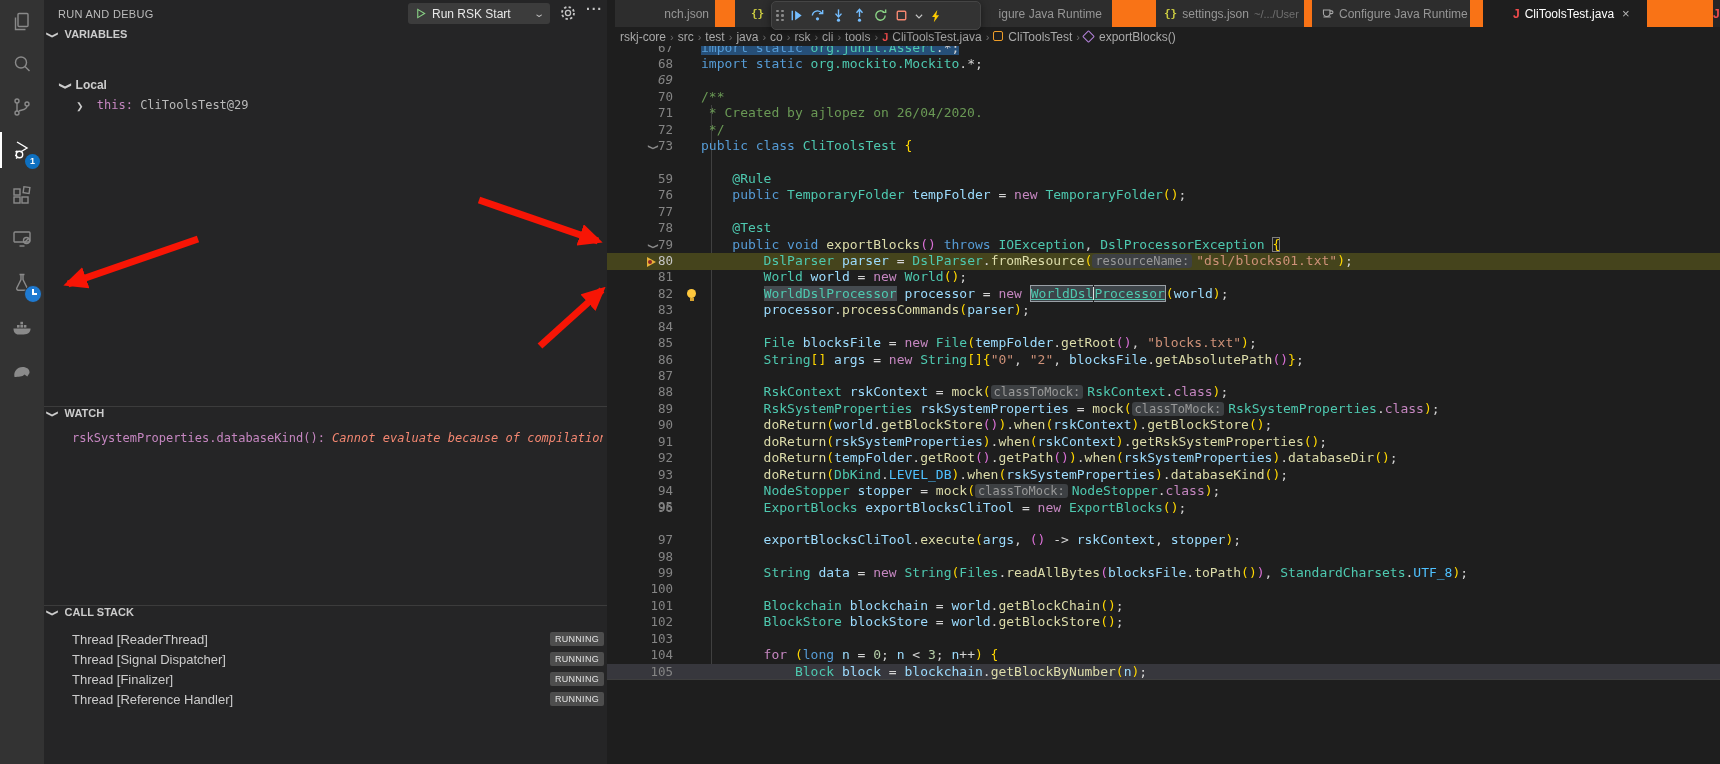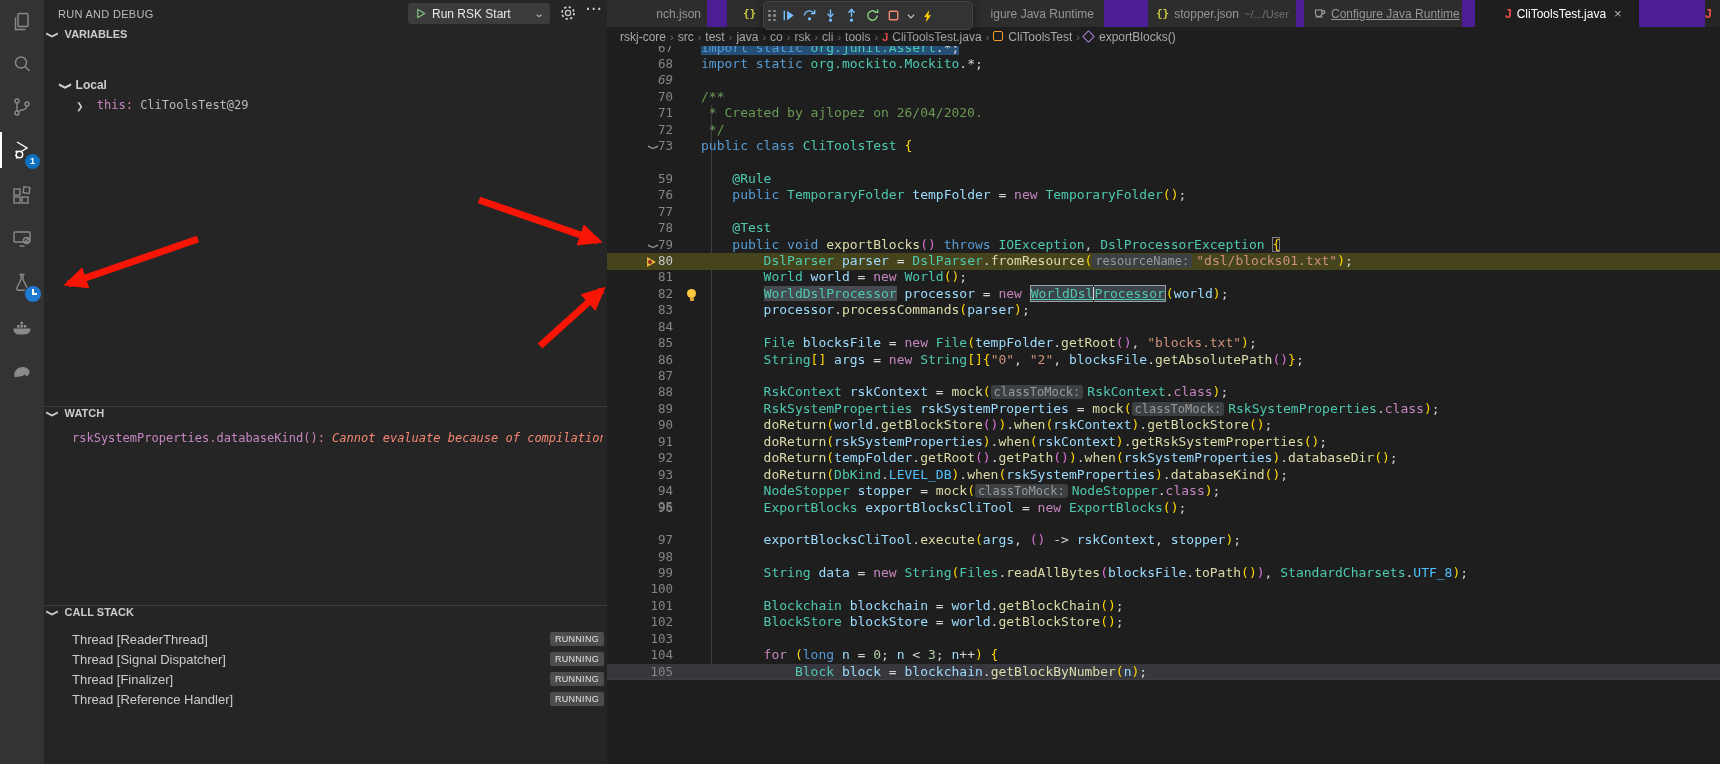--- a/index.html
+++ b/index.html
@@ -45,36 +45,36 @@
     white-space:nowrap;overflow:hidden;}
   #watch-entry .expr{color:#c586c0;}
   #watch-entry .err{color:#f48771;font-style:italic;}
   .cs-row{position:absolute;left:0;right:0;height:20px;}
   .cs-row .nm{position:absolute;left:28px;top:2px;font-size:13px;color:#cccccc;}
   .cs-row .badge{position:absolute;right:3px;top:2px;background:#4d4d4d;color:#e2e2e2;font-size:9px;
     padding:2px 5px;border-radius:2px;letter-spacing:.3px;}
 
   
   #editor{position:absolute;left:607px;top:0;right:0;height:764px;background:#1e1e1e;}
-  #tabbar{position:absolute;left:0;top:0;right:0;height:27px;background:#4c1d95;}
+  #tabbar{position:absolute;left:8px;top:0;right:0;height:27px;background:#f97316;}
   .tab{position:absolute;top:0;height:27px;background:#2d2d2d;display:flex;align-items:center;font-size:12px;color:#969696;overflow:hidden;}
   .tab.active{background:#1e1e1e;color:#ffffff;}
   .tab .ticon{margin-right:5px;}
   .tab .detail{color:#6f6f6f;font-size:11px;margin-left:5px;}
   .tab .close{margin-left:8px;color:#b6b6b6;font-size:13px;}
   .braces-icon{color:#cbcb41;font-size:11px;font-weight:bold;font-family:"DejaVu Sans Mono",monospace;}
   .jfile-icon{color:#f14c4c;font-size:12px;font-weight:bold;}
   #tab-launch{left:0;width:100px;}
   #tab-launch .lab{position:absolute;right:6px;}
   #tab-covered{left:120px;width:377px;}
   #tab-covered .ticon{position:absolute;left:16px;}
   #tab-covered .lab{position:absolute;right:10px;}
   #tab-settings{left:541px;width:148px;padding-left:0;}
   #tab-settings .ticon{margin-left:8px;}
-  #tab-configure{left:697px;width:158px;text-decoration:underline;}
+  #tab-configure{left:697px;width:158px;}
   #tab-configure .ticon{margin-left:9px;}
   #tab-active{left:868px;width:164px;}
   #tab-active .ticon{margin-left:30px;}
   #tab-fragment{left:1098px;width:15px;background:#252526;}
 
   
   #dbg-toolbar{position:absolute;left:156px;top:1px;width:200px;height:27px;background:#333333;border:1px solid #454545;
     border-radius:5px;box-shadow:0 2px 8px rgba(0,0,0,.45);display:flex;align-items:center;z-index:8;padding:0 4px;}
   .dbtn{width:21px;height:22px;display:flex;align-items:center;justify-content:center;border-radius:4px;}
   .grip{display:grid;grid-template-columns:3px 3px;grid-gap:2px;margin-right:2px;}
@@ -280,21 +280,21 @@
     <div id="tabbar">
       <div class="tab" id="tab-launch">
         <span class="lab">nch.json</span>
       </div>
       <div class="tab" id="tab-covered">
         <span class="ticon braces-icon">{}</span>
         <span class="lab">igure Java Runtime</span>
       </div>
       <div class="tab" id="tab-settings">
         <span class="ticon braces-icon">{}</span>
-        <span>stopper.json</span>
+        <span>settings.json</span>
         <span class="detail">~/.../User</span>
       </div>
       <div class="tab" id="tab-configure">
         <span class="ticon">
           <svg width="13" height="13" viewBox="0 0 16 16" fill="none" stroke="#a9a9a9" stroke-width="1.3">
               <path d="M3 5h8v4a4 4 0 0 1-8 0z"></path>
               <path d="M11 6h2a1.6 1.6 0 0 1 0 3.4h-2"></path>
               <path d="M3 13.5h9"></path>
             </svg>
         </span>

